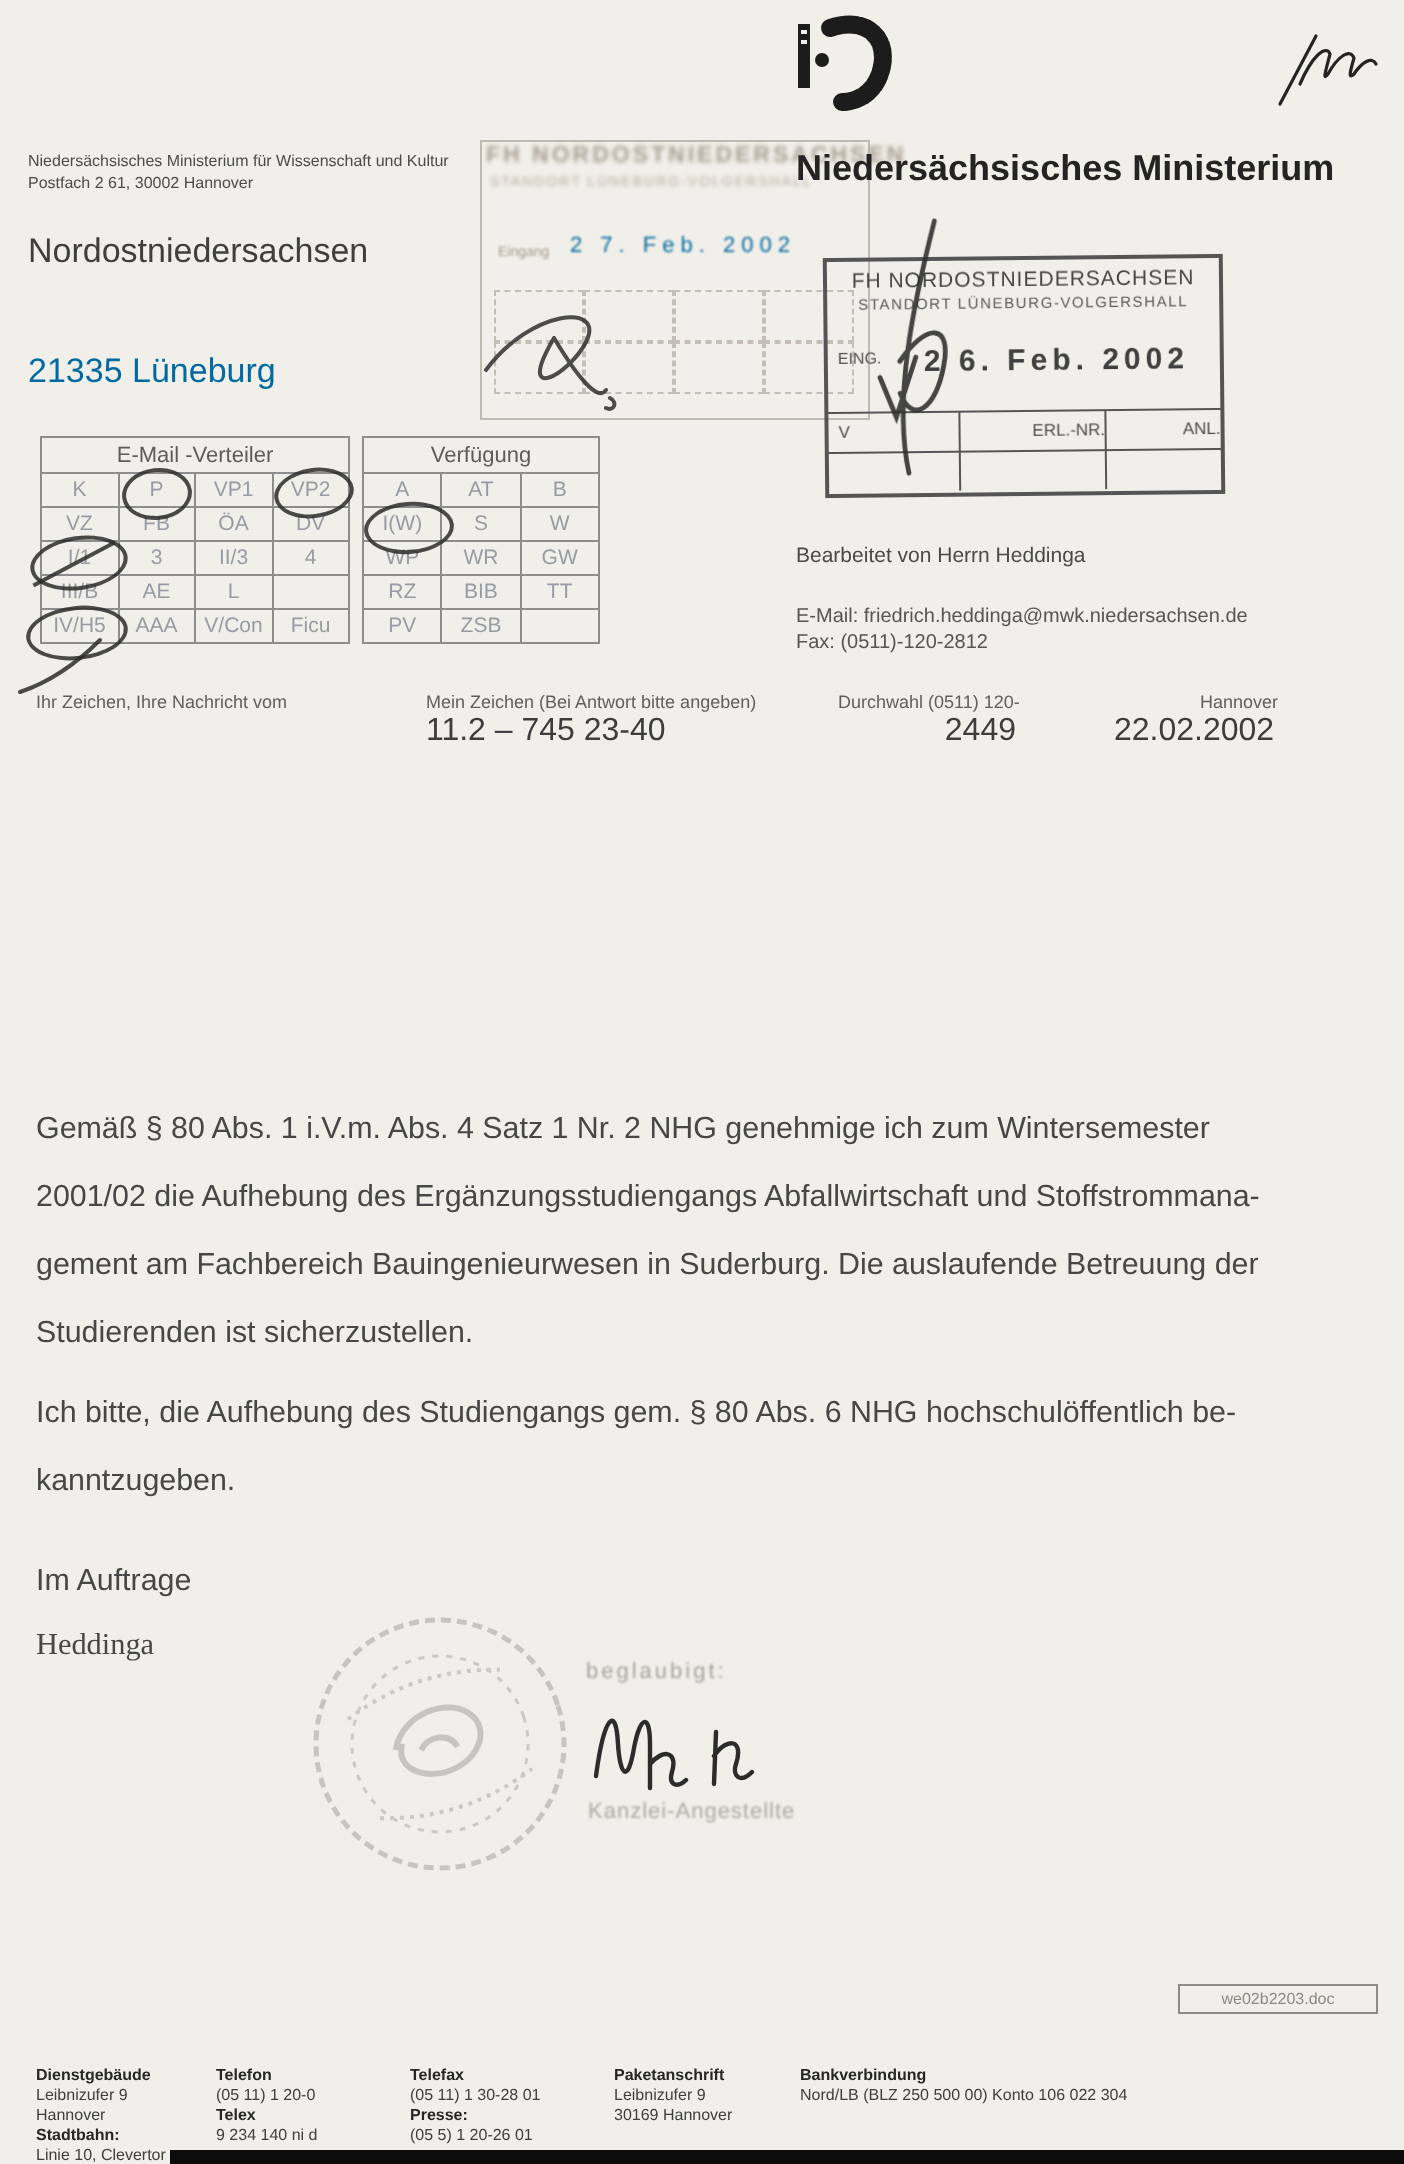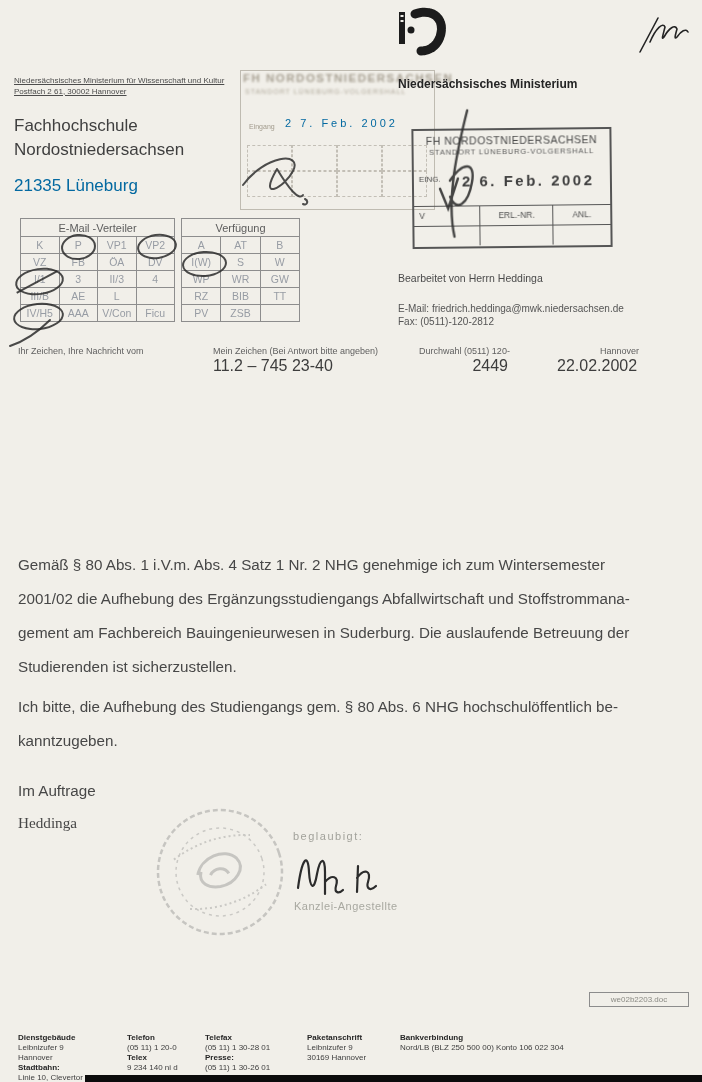--- a/index.html
+++ b/index.html
@@ -2,26 +2,26 @@
 <html><head>
 <meta charset="utf-8">
 <style>
   html,body{margin:0;padding:0;background:#9a9a9a;}
   .page{position:relative;width:702px;height:1082px;background:#f1efe9;overflow:hidden;
         font-family:"Liberation Sans",sans-serif;color:#454545;}
   .abs{position:absolute;}
   .nowrap{white-space:nowrap;}
 
   
-  .senderline{font-size:8px;line-height:10.5px;color:#4c4c4c;text-decoration:underline;}
+  .senderline{font-size:8px;line-height:10.5px;color:#4c4c4c;}
   .recipient{font-size:17px;line-height:24px;color:#3f3f3f;}
   .city{font-size:17px;color:#0369a1;}
 
   
-  .ministry{font-size:12px;line-height:17px;font-weight:bold;color:#242424;}
+  .ministry{font-size:18px;line-height:17px;font-weight:bold;color:#242424;}
 
   
   .faintstamp{width:193px;height:138px;border:1px solid rgba(150,144,132,.55);}
   .fs-h1{font-size:11.5px;font-weight:bold;letter-spacing:1.5px;color:#a59e90;
          filter:blur(1.1px);white-space:nowrap;}
   .fs-h2{font-size:7px;letter-spacing:1px;color:#b0a99b;filter:blur(1px);white-space:nowrap;}
   .fs-label{font-size:7px;color:#a29b8d;filter:blur(.4px);}
   .fs-date{font-size:11px;letter-spacing:3px;color:#0369a1;filter:blur(.5px);white-space:nowrap;}
   .fs-grid{display:grid;grid-template-columns:1fr 1fr 1fr 1fr;width:180px;height:52px;}
   .fs-cell{border:1px dashed rgba(150,144,132,.5);}
@@ -29,21 +29,21 @@
   
   .fhstamp{width:196px;height:116px;border:2px solid #555;transform:rotate(-0.6deg);
            filter:blur(.25px);}
   .fh-l1{font-size:10.5px;letter-spacing:.5px;color:#474747;text-align:center;margin-top:4px;white-space:nowrap;}
   .fh-l2{font-size:7.5px;letter-spacing:.8px;color:#5a5a5a;text-align:center;margin-top:1px;white-space:nowrap;}
   .fh-eing{font-size:8px;color:#4e4e4e;}
   .fh-date{font-size:15px;font-weight:bold;letter-spacing:2.5px;color:#3f3f3f;white-space:nowrap;}
   .st-table{position:absolute;left:0;right:0;bottom:0;height:40px;border-top:1.5px solid #555;}
   .st-row{display:flex;height:19px;}
   .st-row.labels{border-bottom:1.5px solid #555;}
-  .st-cell{font-size:8.5px;color:#4e4e4e;padding-top:4px;text-align:center;}
+  .st-cell{font-size:8.5px;color:#4e4e4e;padding-top:4px;text-align:right;}
   .st-c1{width:32%;text-align:left;padding-left:5px;}
   .st-c2{width:38%;border-left:1.5px solid #555;}
   .st-c3{width:30%;border-left:1.5px solid #555;}
 
   
   table.dist{border-collapse:collapse;table-layout:fixed;}
   table.dist td{border:1px solid #8d8d8d;height:16px;text-align:center;
                 font-size:10.5px;color:#979ca4;padding:0;filter:blur(.2px);}
   table.dist td.hdr{font-size:11px;color:#5c5c5c;height:17px;filter:none;}
   .circle{position:absolute;border:2px solid #2b2b2b;border-radius:50%;opacity:.85;}
@@ -82,21 +82,20 @@
 <body>
 
 <div class="page">
 
   <div class="abs senderline" style="left:14px;top:76px;">
     <div>Niedersächsisches Ministerium für Wissenschaft und Kultur</div>
     <div>Postfach 2 61, 30002 Hannover</div>
   </div>
 
   <div class="abs recipient" style="left:14px;top:114px;">
-    <div>Fachhochschule</div>
     <div>Nordostniedersachsen</div>
   </div>
   <div class="abs city" style="left:14px;top:176px;">21335 Lüneburg</div>
 
   <div class="abs faintstamp" style="left:240px;top:70px;">
     <div class="abs fs-h1" style="left:2px;top:1px;">FH NORDOSTNIEDERSACHSEN</div>
     <div class="abs fs-h2" style="left:4px;top:17px;">STANDORT LÜNEBURG-VOLGERSHALL</div>
     <div class="abs fs-label" style="left:8px;top:52px;">Eingang</div>
     <div class="abs fs-date" style="left:44px;top:46px;">2 7. Feb. 2002</div>
     <div class="abs fs-grid" style="left:6px;top:74px;">
@@ -282,31 +281,31 @@
 
   <div class="abs filebox" style="left:589px;top:992px;">we02b2203.doc</div>
 
   <div class="abs fcol" style="left:18px;top:1033px;">
     <div class="fline b">Dienstgebäude</div>
     <div class="fline">Leibnizufer 9</div>
     <div class="fline">Hannover</div>
     <div class="fline b">Stadtbahn:</div>
     <div class="fline">Linie 10, Clevertor</div>
   </div>
-  <div class="abs fcol" style="left:127px;top:1033px;">
+  <div class="abs fcol" style="left:108px;top:1033px;">
     <div class="fline b">Telefon</div>
     <div class="fline">(05 11) 1 20-0</div>
     <div class="fline b">Telex</div>
     <div class="fline">9 234 140 ni d</div>
   </div>
   <div class="abs fcol" style="left:205px;top:1033px;">
     <div class="fline b">Telefax</div>
     <div class="fline">(05 11) 1 30-28 01</div>
     <div class="fline b">Presse:</div>
-    <div class="fline">(05 11) 1 30-26 01</div>
+    <div class="fline">(05 5) 1 20-26 01</div>
   </div>
   <div class="abs fcol" style="left:307px;top:1033px;">
     <div class="fline b">Paketanschrift</div>
     <div class="fline">Leibnizufer 9</div>
     <div class="fline">30169 Hannover</div>
   </div>
   <div class="abs fcol" style="left:400px;top:1033px;">
     <div class="fline b">Bankverbindung</div>
     <div class="fline">Nord/LB (BLZ 250 500 00) Konto 106 022 304</div>
   </div>

